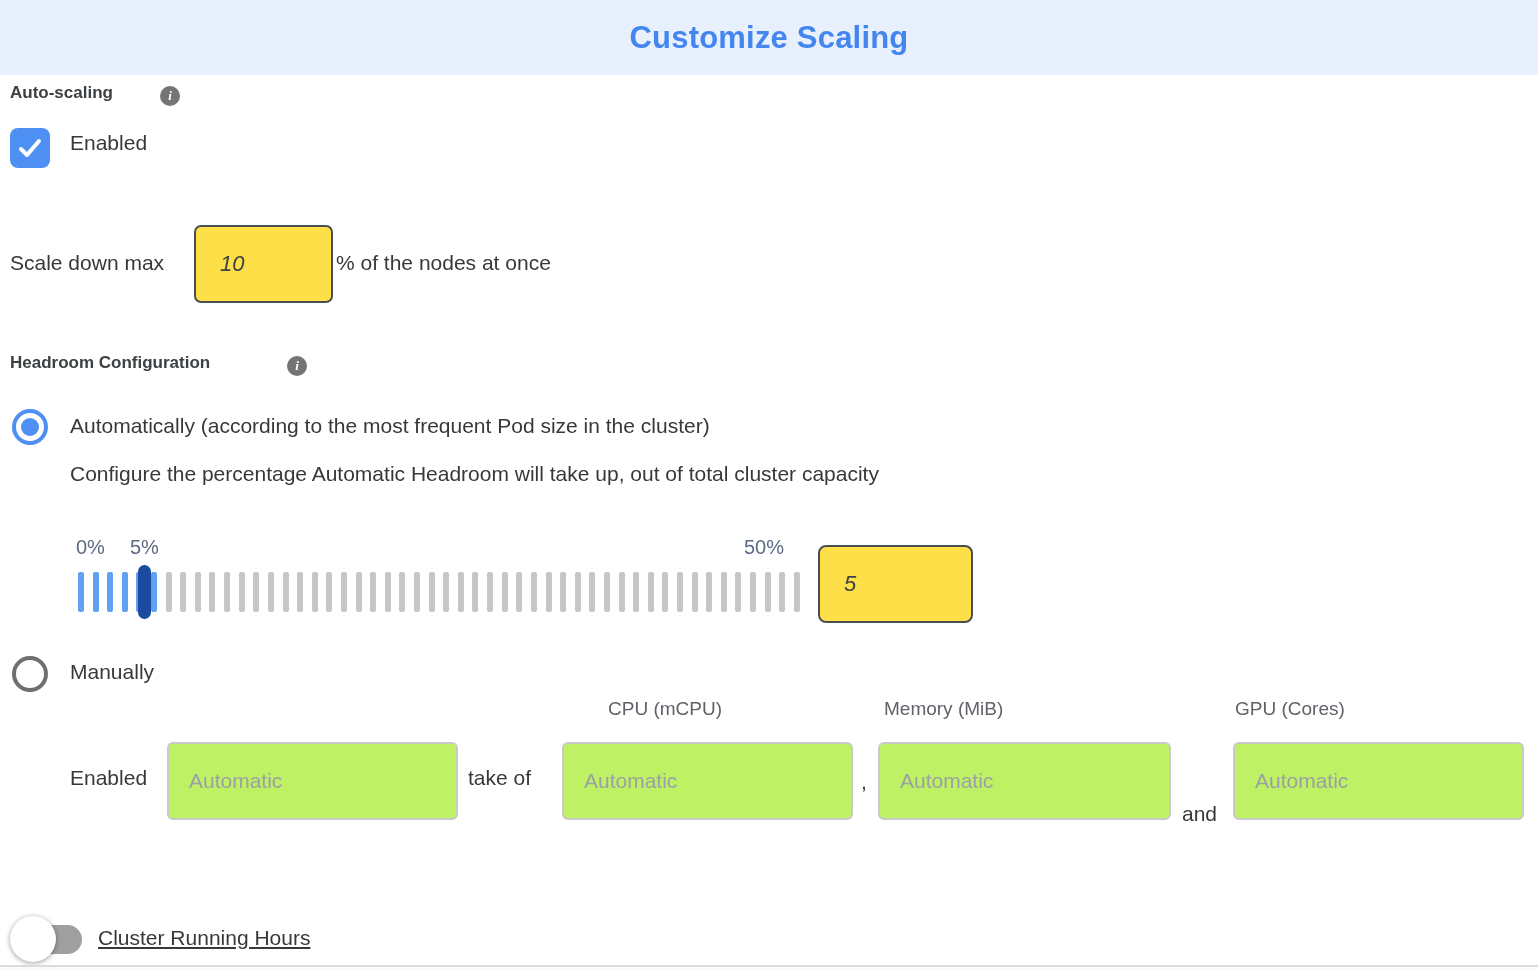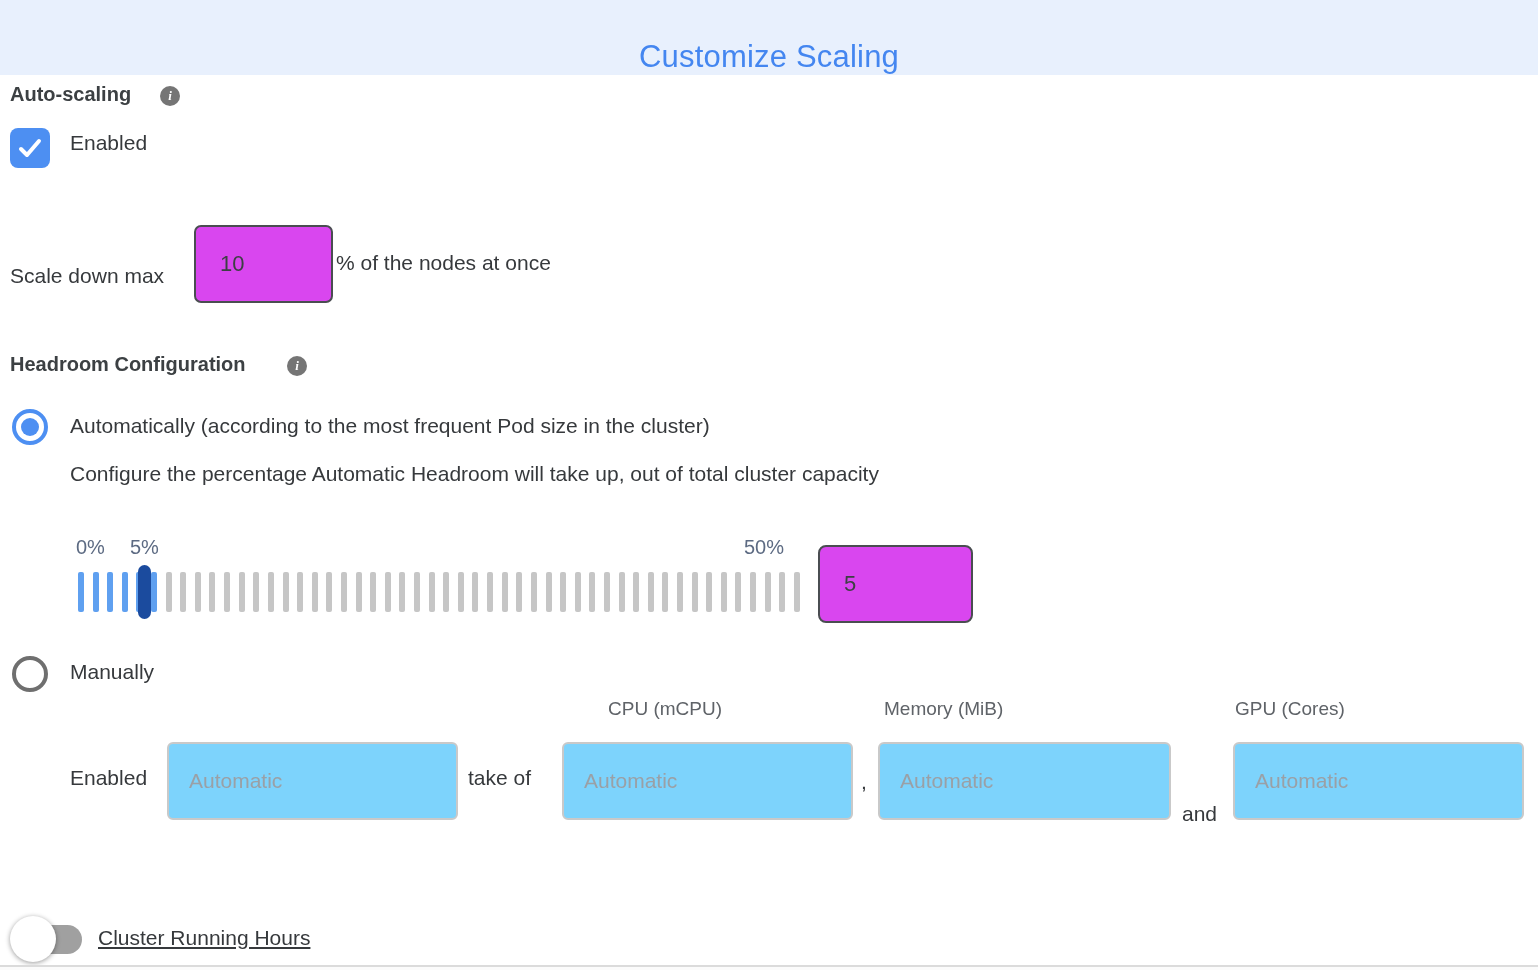--- a/index.html
+++ b/index.html
@@ -2,51 +2,51 @@
 <html><head>
 <meta charset="utf-8">
 <style>
   html,body{margin:0;padding:0;background:#ffffff;}
   .stage{
     position:relative;width:1538px;height:970px;overflow:hidden;
     font-family:"Liberation Sans",sans-serif;color:#3c4043;background:#ffffff;
   }
   
   .hdr{position:absolute;left:0;top:0;width:1538px;height:75px;background:#e8f0fd;
-       display:flex;align-items:flex-end;justify-content:center;}
+       display:flex;align-items:center;justify-content:center;font-weight:bold;}
   .hdr-title{font-size:31px;color:#4486f0;letter-spacing:.2px;}
   
-  .sec-label{position:absolute;font-size:20px;font-weight:bold;color:#3c4043;}
+  .sec-label{position:absolute;font-size:17px;font-weight:bold;color:#3c4043;}
   .body-text{position:absolute;font-size:21px;color:#36393c;}
   .info{position:absolute;width:20px;height:20px;border-radius:50%;background:#757575;
         color:#ffffff;font-size:13px;font-weight:bold;display:flex;align-items:center;
         justify-content:center;font-family:"Liberation Serif",serif;font-style:italic;}
   
   .checkbox{position:absolute;left:10px;top:128px;width:40px;height:40px;border-radius:8px;
             background:#4d8ff2;display:flex;align-items:center;justify-content:center;cursor:pointer;}
   
-  .num-input{position:absolute;background:#d946ef;border:2px solid #4a4d51;border-radius:7px;
+  .num-input{position:absolute;background:#fde047;border:2px solid #4a4d51;border-radius:7px;
              font-family:"Liberation Sans",sans-serif;font-size:22px;color:#3c4043;
-             padding:0 0 0 24px;box-sizing:border-box;outline:none;}
+             padding:0 0 0 24px;box-sizing:border-box;outline:none;font-style:italic;}
   
   .radio{position:absolute;width:36px;height:36px;border-radius:50%;box-sizing:border-box;cursor:pointer;background:#fff;}
   .radio.selected{border:4px solid #4d8ff2;}
   .radio.selected::after{content:"";position:absolute;left:5px;top:5px;width:18px;height:18px;
                          border-radius:50%;background:#4d8ff2;}
   .radio.unselected{border:4px solid #6f6f6f;}
   
   .slider-lbl{position:absolute;font-size:20px;color:#5d6b83;}
   .ticks{position:absolute;left:78px;top:572px;width:722px;height:40px;display:flex;
          justify-content:space-between;align-items:stretch;}
   .tick{width:6px;height:40px;border-radius:2px;background:#c6c6c6;}
   .tick.blue{background:#5fa0f0;}
   .handle{position:absolute;top:-7px;width:13px;height:54px;border-radius:7px;background:#1b4b9e;
           cursor:pointer;z-index:2;}
   
-  .auto-input{position:absolute;top:742px;height:78px;background:#7dd3fc;border:2px solid #c9c9c9;
+  .auto-input{position:absolute;top:742px;height:78px;background:#bef264;border:2px solid #c9c9c9;
               border-radius:6px;box-sizing:border-box;font-family:"Liberation Sans",sans-serif;
               font-size:21px;color:#3c4043;padding:0 0 0 20px;outline:none;}
   .auto-input::placeholder{color:#9aa0a6;opacity:1;}
   .col-hdr{position:absolute;top:698px;font-size:19px;color:#5f6368;}
   
   .toggle-track{position:absolute;left:18px;top:925px;width:64px;height:29px;border-radius:15px;
                 background:#a0a0a0;cursor:pointer;}
   .toggle-knob{position:absolute;left:10px;top:916px;width:46px;height:46px;border-radius:50%;
                background:#ffffff;box-shadow:0 1px 5px rgba(0,0,0,.4);cursor:pointer;}
   .divider{position:absolute;left:0;top:965px;width:1538px;height:2px;background:#dbdbdb;}
@@ -66,21 +66,21 @@
 
   <div class="checkbox">
     <span style="display:flex;">
       <svg width="26" height="26" viewBox="0 0 26 26">
           <polyline points="4,14 10,20 22,6" fill="none" stroke="#ffffff" stroke-width="4" stroke-linecap="round" stroke-linejoin="round"></polyline>
         </svg>
     </span>
   </div>
   <div class="body-text" style="left:70px;top:131px;">Enabled</div>
 
-  <div class="body-text" style="left:10px;top:264px;">Scale down max</div>
+  <div class="body-text" style="left:10px;top:251px;">Scale down max</div>
   <input class="num-input" style="left: 194px; top: 225px; width: 139px; height: 78px;" value="10">
   <div class="body-text" style="left:336px;top:251px;">% of the nodes at once</div>
 
   <div class="sec-label" style="left:10px;top:353px;">Headroom Configuration</div>
   <div class="info" style="left:287px;top:356px;">i</div>
 
   <div class="radio selected" style="left:12px;top:409px;"></div>
   <div class="body-text" style="left:70px;top:462px;">Configure the percentage Automatic Headroom will take up, out of total cluster capacity</div>
   <div class="body-text" style="left:70px;top:414px;">Automatically (according to the most frequent Pod size in the cluster)</div>
 

